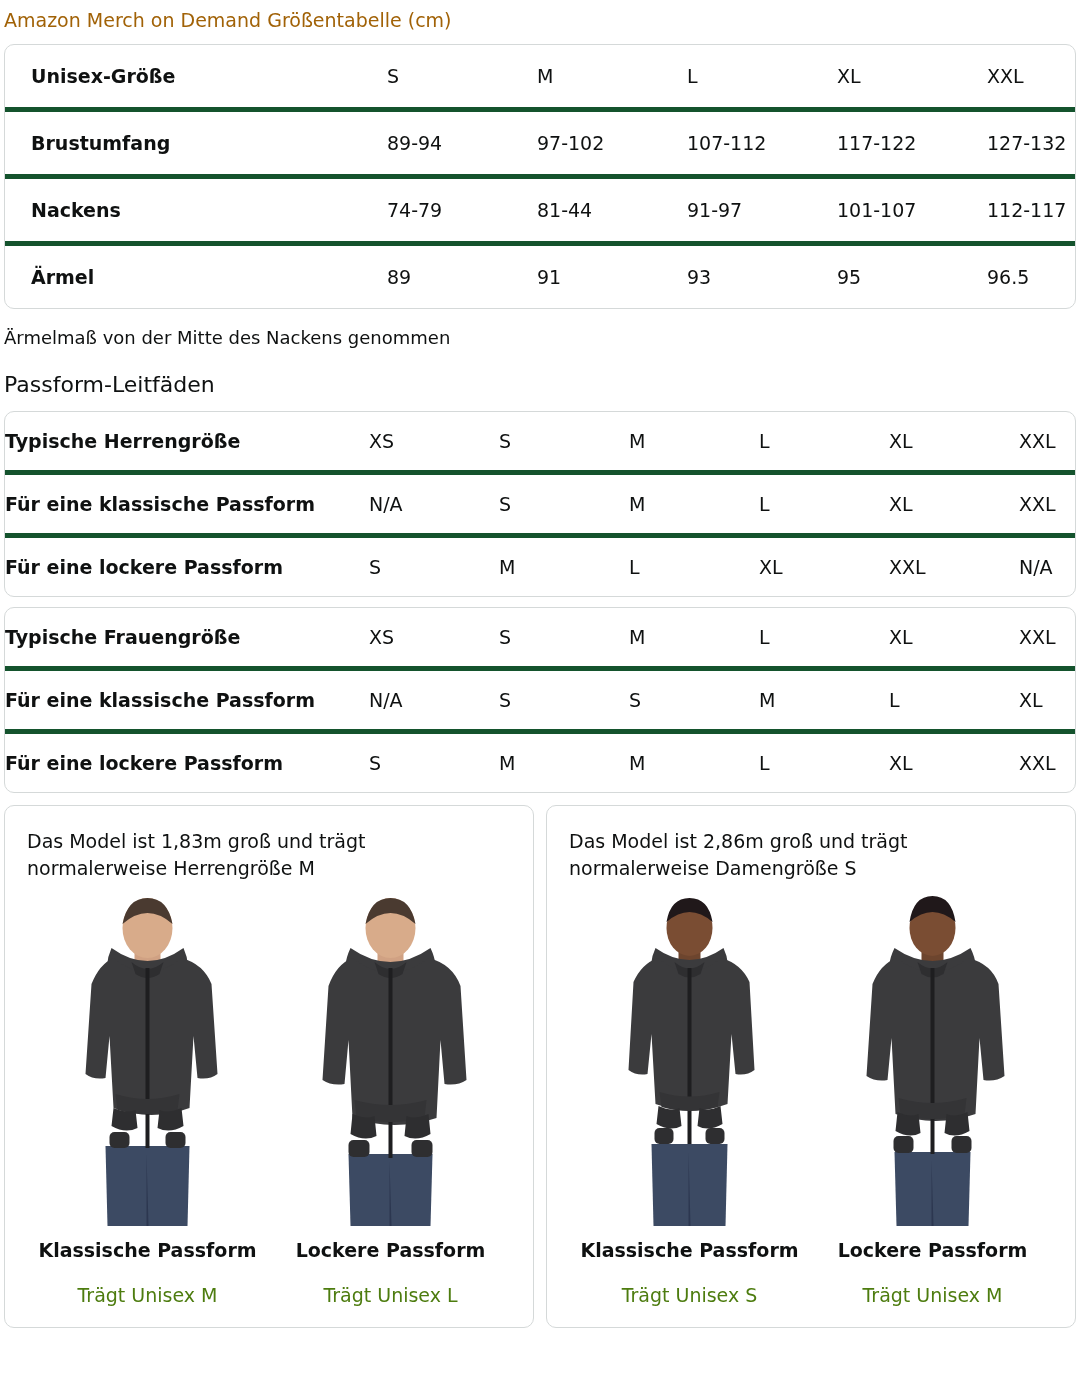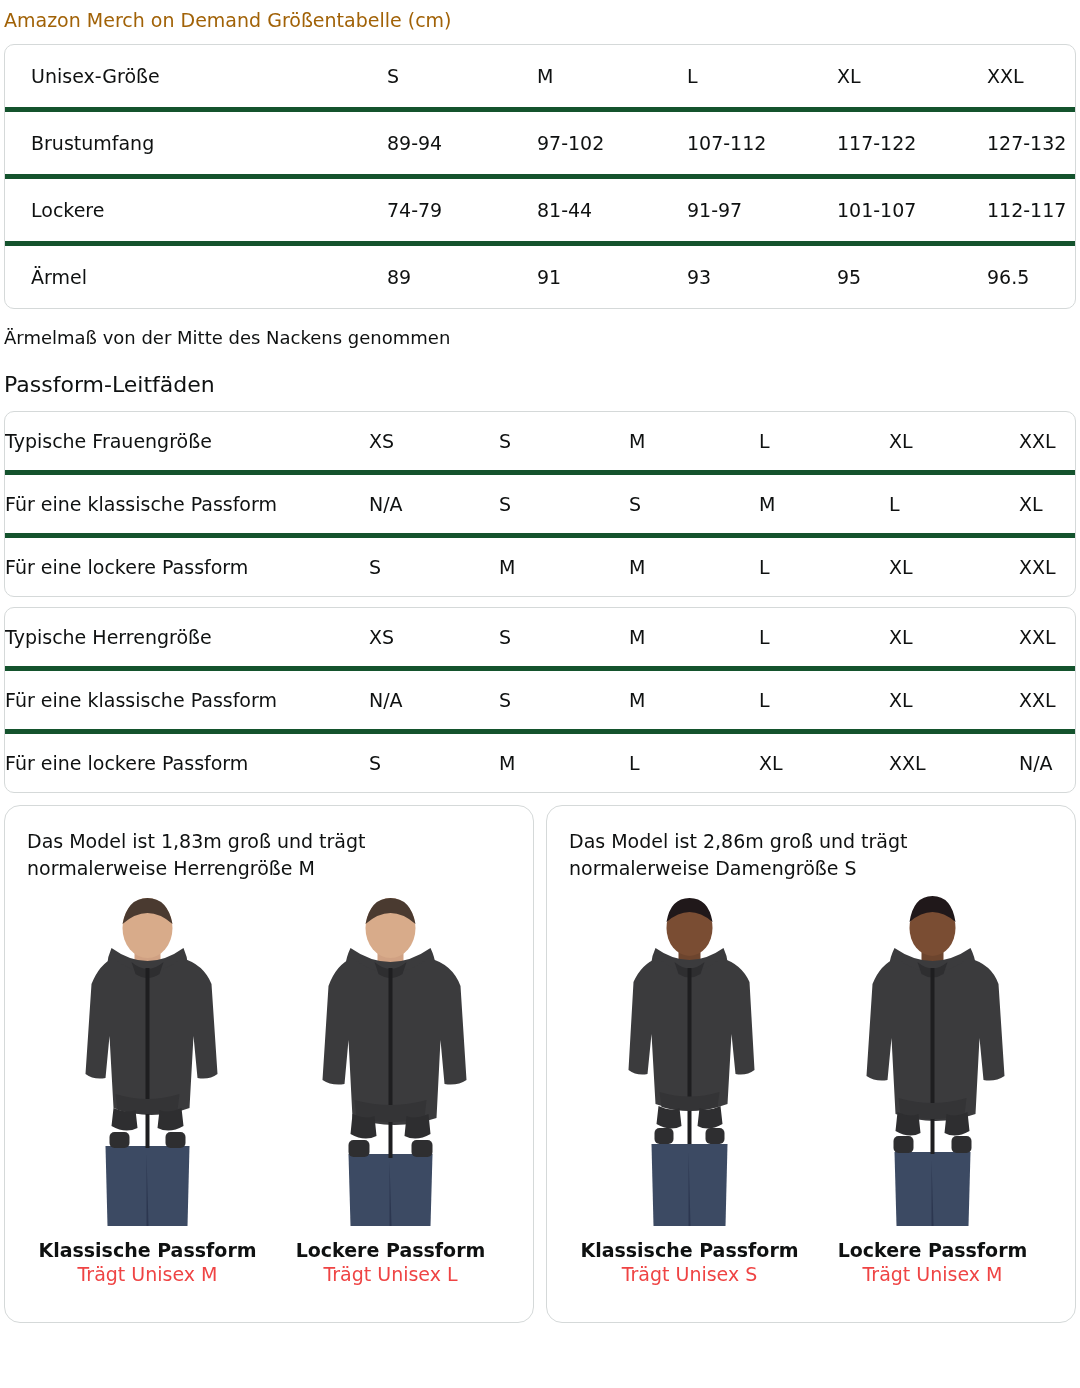--- a/index.html
+++ b/index.html
@@ -45,21 +45,21 @@
   table.sizetable td {
     text-align: left;
     font-weight: normal;
     font-size: 19px;
     line-height: 24px;
     padding: 19px 8px 19px 0;
     vertical-align: middle;
     color: #0f1111;
   }
   table.sizetable th.rowhead {
-    font-weight: normal;
+    font-weight: bold;
     padding-left: 26px;
     width: 348px;
   }
   table.sizetable td.val {
     width: 142px;
   }
   .note {
     font-size: 18px;
     line-height: 22px;
     padding: 8px 4px 20px 4px;
@@ -82,24 +82,24 @@
   .fit-card table.sizetable td.val {
     width: 122px;
   }
   .models-row {
     display: flex;
     gap: 12px;
     margin: 12px 4px 0 4px;
   }
   .model-card {
     border: 1px solid #d5d9d9;
-    border-radius: 16px;
+    border-radius: 10px;
     flex: 1 1 0;
     box-sizing: border-box;
-    padding: 22px 22px 36px 22px;
+    padding: 22px 22px 20px 22px;
   }
   .model-caption {
     font-size: 19px;
     line-height: 27px;
     color: #0f1111;
     min-height: 54px;
   }
   .figures {
     display: flex;
     gap: 2px;
@@ -120,23 +120,23 @@
     font-size: 19px;
     font-weight: bold;
     line-height: 24px;
     margin-top: 12px;
     text-align: center;
     color: #0f1111;
   }
   .fig-sub {
     font-size: 19px;
     line-height: 24px;
-    margin-top: 0;
+    margin-top: 21px;
     text-align: center;
-    color: #ef4444;
+    color: #4d7c0f;
   }
 </style>
 </head>
 <body>
 
 <div class="page">
 
   <div class="page-title">Amazon Merch on Demand Größentabelle (cm)</div>
 
   <div class="card">
@@ -152,21 +152,21 @@
         </tr>
         <tr>
           <th class="rowhead">Brustumfang</th>
           <td class="val">89-94</td>
           <td class="val">97-102</td>
           <td class="val">107-112</td>
           <td class="val">117-122</td>
           <td class="val">127-132</td>
         </tr>
         <tr>
-          <th class="rowhead">Lockere</th>
+          <th class="rowhead">Nackens</th>
           <td class="val">74-79</td>
           <td class="val">81-44</td>
           <td class="val">91-97</td>
           <td class="val">101-107</td>
           <td class="val">112-117</td>
         </tr>
         <tr>
           <th class="rowhead">Ärmel</th>
           <td class="val">89</td>
           <td class="val">91</td>
@@ -179,79 +179,79 @@
   </div>
 
   <div class="note">Ärmelmaß von der Mitte des Nackens genommen</div>
 
   <div class="section-label">Passform-Leitfäden</div>
 
   <div class="card fit-card">
     <table class="sizetable">
       <tbody>
         <tr>
-          <th class="rowhead">Typische Frauengröße</th>
+          <th class="rowhead">Typische Herrengröße</th>
           <td class="val">XS</td>
           <td class="val">S</td>
           <td class="val">M</td>
           <td class="val">L</td>
           <td class="val">XL</td>
           <td class="val">XXL</td>
         </tr>
         <tr>
           <th class="rowhead">Für eine klassische Passform</th>
           <td class="val">N/A</td>
           <td class="val">S</td>
-          <td class="val">S</td>
-          <td class="val">M</td>
-          <td class="val">L</td>
-          <td class="val">XL</td>
+          <td class="val">M</td>
+          <td class="val">L</td>
+          <td class="val">XL</td>
+          <td class="val">XXL</td>
         </tr>
         <tr>
           <th class="rowhead">Für eine lockere Passform</th>
           <td class="val">S</td>
           <td class="val">M</td>
-          <td class="val">M</td>
-          <td class="val">L</td>
-          <td class="val">XL</td>
-          <td class="val">XXL</td>
+          <td class="val">L</td>
+          <td class="val">XL</td>
+          <td class="val">XXL</td>
+          <td class="val">N/A</td>
         </tr>
       </tbody>
     </table>
   </div>
 
   <div class="card fit-card">
     <table class="sizetable">
       <tbody>
         <tr>
-          <th class="rowhead">Typische Herrengröße</th>
+          <th class="rowhead">Typische Frauengröße</th>
           <td class="val">XS</td>
           <td class="val">S</td>
           <td class="val">M</td>
           <td class="val">L</td>
           <td class="val">XL</td>
           <td class="val">XXL</td>
         </tr>
         <tr>
           <th class="rowhead">Für eine klassische Passform</th>
           <td class="val">N/A</td>
           <td class="val">S</td>
-          <td class="val">M</td>
-          <td class="val">L</td>
-          <td class="val">XL</td>
-          <td class="val">XXL</td>
+          <td class="val">S</td>
+          <td class="val">M</td>
+          <td class="val">L</td>
+          <td class="val">XL</td>
         </tr>
         <tr>
           <th class="rowhead">Für eine lockere Passform</th>
           <td class="val">S</td>
           <td class="val">M</td>
-          <td class="val">L</td>
-          <td class="val">XL</td>
-          <td class="val">XXL</td>
-          <td class="val">N/A</td>
+          <td class="val">M</td>
+          <td class="val">L</td>
+          <td class="val">XL</td>
+          <td class="val">XXL</td>
         </tr>
       </tbody>
     </table>
   </div>
 
   <div class="models-row">
 
     <div class="model-card">
       <div class="model-caption">Das Model ist 1,83m groß und trägt normalerweise Herrengröße M</div>
       <div class="figures">

